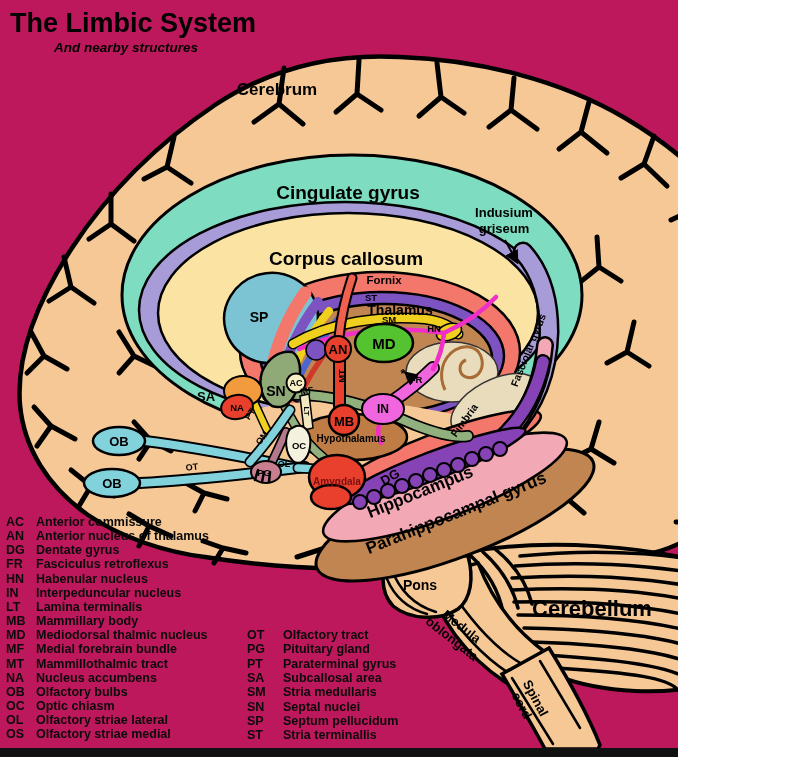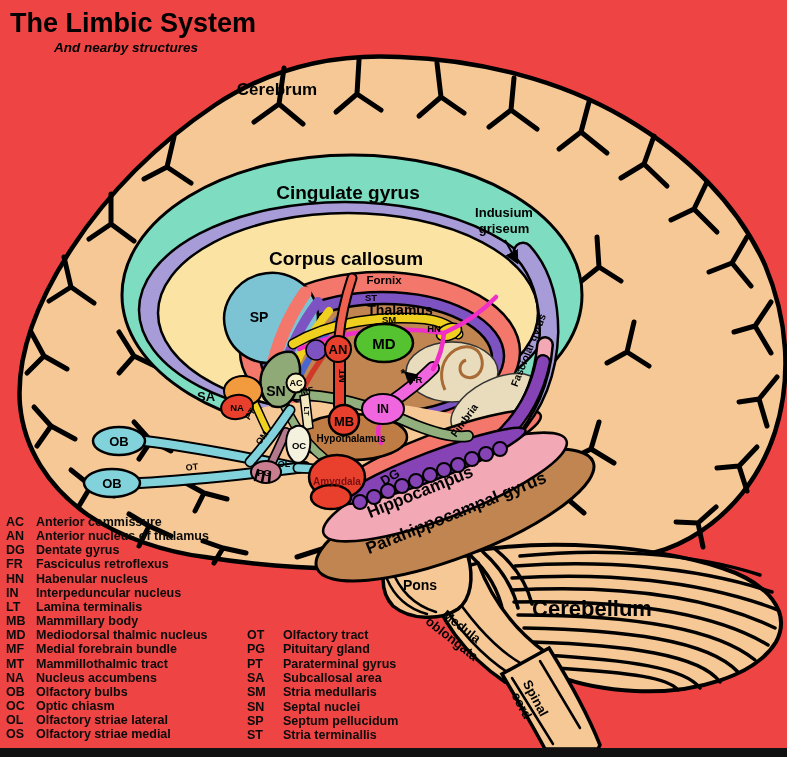--- a/index.html
+++ b/index.html
@@ -1,16 +1,16 @@
 <!DOCTYPE html>
 <html><head>
 <meta charset="utf-8">
 <style>
   html,body{margin:0;padding:0;background:#fff;}
-  .stage{position:relative;width:787px;height:757px;background:#ef4444;overflow:hidden;}
+  .stage{position:relative;width:678px;height:757px;background:#be185d;overflow:hidden;}
   svg{display:block;}
   text{font-family:"Liberation Sans","DejaVu Sans",sans-serif;}
   .dlabel{font-weight:bold;dominant-baseline:central;}
   .legendtxt{font-weight:bold;dominant-baseline:central;fill:#0a0a0a;}
   .title-main{font-weight:bold;fill:#000;}
   .title-sub{font-weight:bold;font-style:italic;fill:#000;}
   .sulci{fill:none;stroke:#000;stroke-width:5;stroke-linecap:round;stroke-linejoin:round;}
   .stripe{fill:none;stroke:#000;stroke-width:3.5;stroke-linecap:round;}
   .thin{fill:none;stroke:#000;stroke-width:2.5;stroke-linecap:round;}
 </style>

